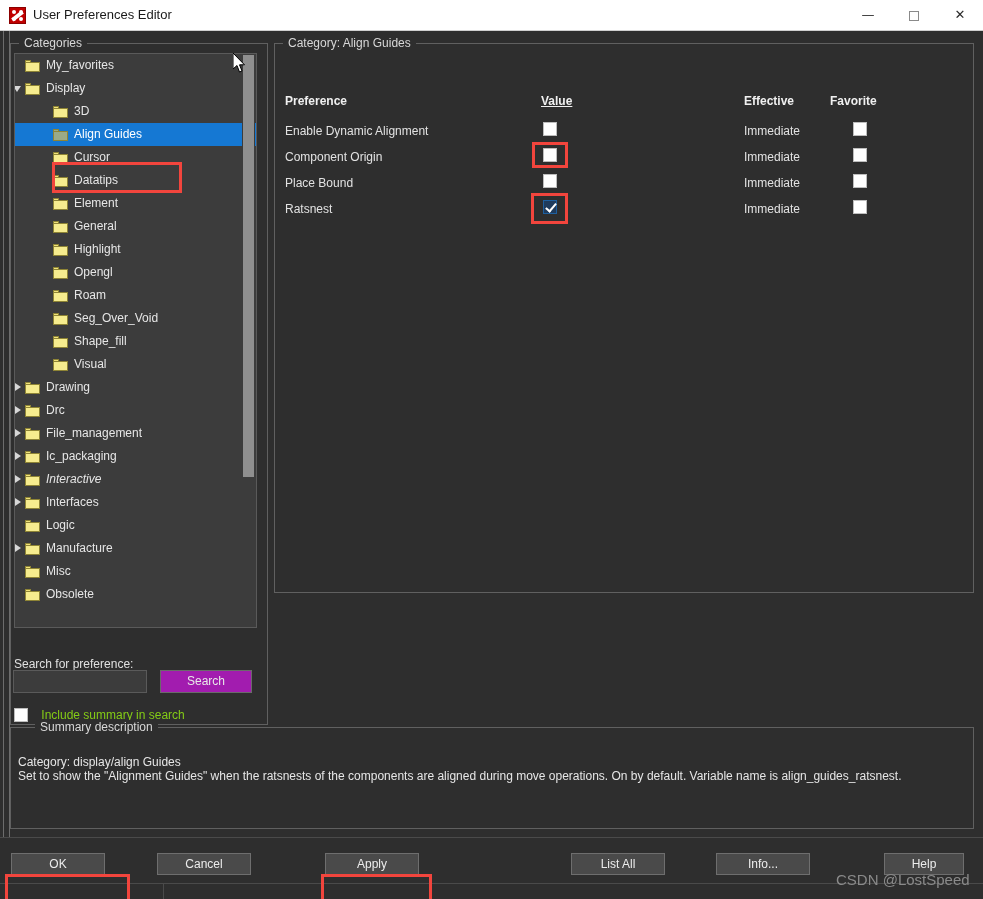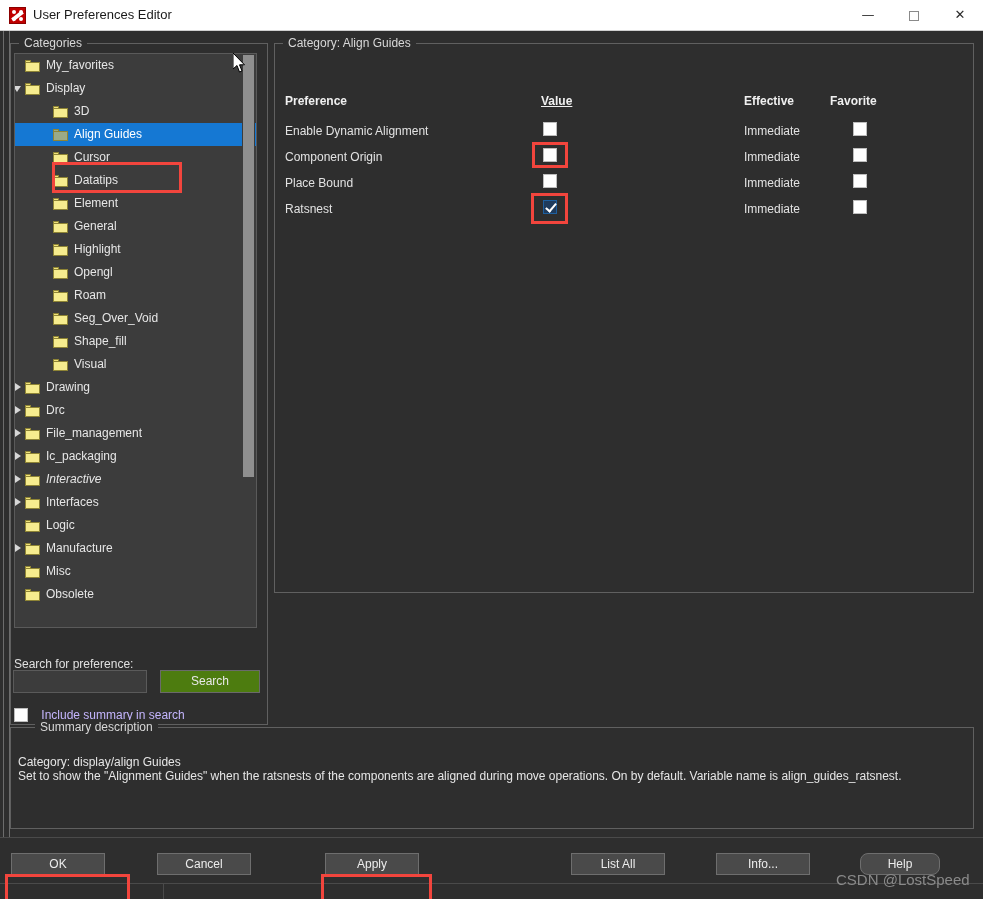--- a/index.html
+++ b/index.html
@@ -231,22 +231,22 @@
     border: 1px solid #5a5a5a;
     box-sizing: border-box;
     color: #e6e6e6;
     font-family: "Liberation Sans", sans-serif;
     font-size: 12px;
     padding: 0 4px;
   }
   #search-button {
     position: absolute;
     left: 160px; top: 639px;
-    width: 100px; height: 23px;
-    background: #4d7c0f;
+    width: 92px; height: 23px;
+    background: #a21caf;
     border: 1px solid #6a6a6a;
     box-sizing: border-box;
     color: #e8e8e8;
     font-family: "Liberation Sans", sans-serif;
     font-size: 12px;
     text-align: center;
     line-height: 21px;
     cursor: default;
   }
   #include-summary-row {
@@ -274,21 +274,21 @@
     width: 4px; height: 9px;
     border: solid #ffffff;
     border-width: 0 2px 2px 0;
     transform: rotate(40deg);
   }
   #include-summary-label {
     display: inline-block;
     margin-left: 10px;
     vertical-align: middle;
     font-size: 12px;
-    color: #c4b5fd;
+    color: #84cc16;
   }
 
   
   #pref-table {
     position: absolute;
     left: 285px; top: 60px;
     width: 680px;
   }
   .pref-head, .pref-row {
     position: relative;
@@ -341,21 +341,21 @@
     text-align: center;
     line-height: 20px;
     font-family: "Liberation Sans", sans-serif;
     cursor: default;
   }
   #btn-ok     { left: 11px;  top: 822px; width: 94px; }
   #btn-cancel { left: 157px; top: 822px; width: 94px; }
   #btn-apply  { left: 325px; top: 822px; width: 94px; }
   #btn-listall{ left: 571px; top: 822px; width: 94px; }
   #btn-info   { left: 716px; top: 822px; width: 94px; }
-  #btn-help   { left: 860px; top: 822px; width: 80px; border-radius: 8px; }
+  #btn-help   { left: 884px; top: 822px; width: 80px; }
 
   #bottom-line {
     position: absolute;
     left: 0px; top: 852px;
     width: 983px; height: 1px;
     background: #4a4a4a;
   }
   #bottom-tick {
     position: absolute;
     left: 163px; top: 852px;

